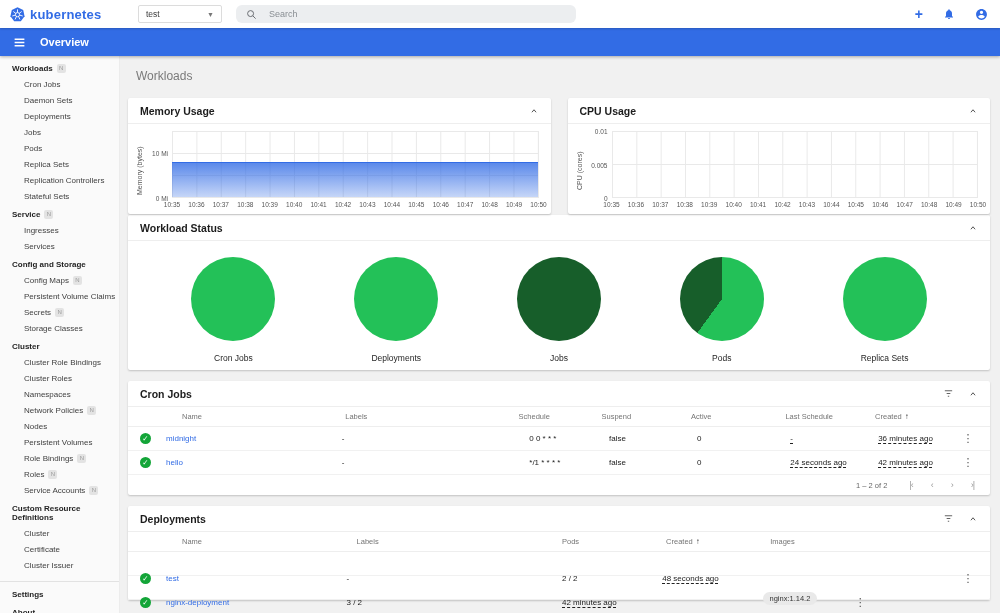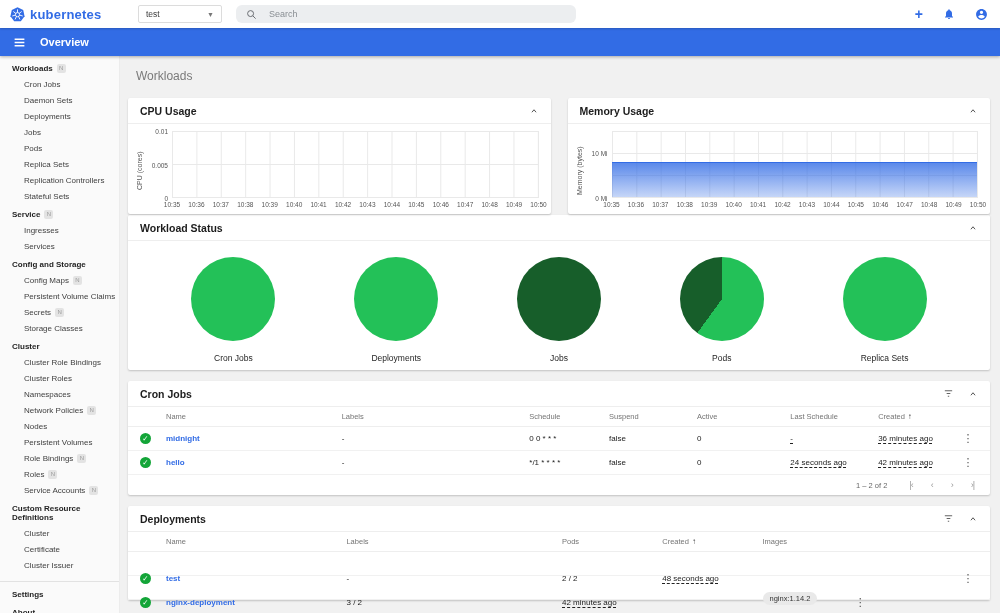--- a/index.html
+++ b/index.html
@@ -66,27 +66,27 @@
   
   .status-card { margin-top:1px; height:155px; display:flex; flex-direction:column; }
   .pies { flex:1; display:flex; padding:8px 24px 4px; }
   .pie-block { flex:1; display:flex; flex-direction:column; align-items:center; padding-top:8px; gap:12px; }
   .pie { width:84px; height:84px; border-radius:50%; }
   .pie-label { font-size:8.5px; color:#1f1f1f; }
 
   
   .table-card { margin-top:11px; }
   .status-card + .table-card { margin-top:11px; }
-  .t-colhead { display:grid; align-items:center; height:20px; padding:0 12px; border-bottom:1px solid #eee; font-size:7.5px; color:#757575; }
+  .t-colhead { display:grid; align-items:center; height:20px; padding:0 12px; border-bottom:1px solid #eee; font-size:7.5px; color:#757575;gap:16px; }
   .t-row { display:grid; align-items:center; height:24px; padding:0 12px; border-bottom:1px solid #f1f1f1; font-size:8px; color:#222; }
   .grid-cron { grid-template-columns:26px 2.2fr 2.35fr 1fr 1.1fr 1.17fr 1.1fr 1fr 20px; }
   .grid-dep  { grid-template-columns:26px 1.8fr 2.15fr 1fr 1fr 1.95fr 20px; }
   .sort-arrow { font-size:8px; color:#444; margin-left:3px; }
   .check { width:11px; height:11px; border-radius:50%; background:#13a538; color:#fff; font-size:7.5px; line-height:11px; text-align:center; font-weight:bold; }
-  .link { color:#326ce5; cursor:pointer;font-weight:bold; }
+  .link { color:#326ce5; cursor:pointer; }
   .u { text-decoration:underline; text-decoration-style:dashed; text-underline-offset:2px; text-decoration-thickness:.5px; cursor:default; }
   .chip { display:inline-block; background:#e9e9e9; border-radius:8px; padding:2px 7px; font-size:7.5px; color:#333;margin-top:40px; }
   .dots { color:#555; font-size:11px; text-align:center; cursor:pointer; line-height:1; }
   .pagination { display:flex; justify-content:flex-end; align-items:center; gap:22px; height:20px; padding:0 16px; font-size:7.5px; color:#666;text-align:right; }
   .pg-icons { display:flex; gap:18px; }
   .pg-btn { font-size:9px; color:#9a9a9a; cursor:pointer; letter-spacing:-1px; }
 </style>
 </head>
 <body>
 
@@ -254,64 +254,20 @@
       <div class="nav-header" data-interactable="true">
         <span data-interactable="false">About</span>
       </div>
     </nav>
 
   <div class="content" data-interactable="false">
     <div class="page-title" data-interactable="false">Workloads</div>
 
     <div class="charts-row" data-interactable="false">
 
-      <section class="card chart-card cpu" data-interactable="false">
-        <div class="card-header" data-interactable="false">
-          <span class="card-title" data-interactable="false">CPU Usage</span>
-          <span class="header-actions">
-            <span class="icon-btn" data-interactable="true">
-              <svg width="10" height="10" viewBox="0 0 24 24" data-interactable="false">
-                <path d="M7 15l5-6 5 6" fill="none" stroke="#555" stroke-width="2.4"></path>
-                </svg>
-            </span>
-          </span>
-        </div>
-        <div class="chart" data-interactable="false">
-          <div class="ylab" data-interactable="false">CPU (cores)</div>
-          <div class="plot-zone">
-            <div class="plot-row">
-              <div class="yticks" data-interactable="false">
-                  <span class="ytick" data-interactable="false" style="top: 0%;">0.01</span>
-                  <span class="ytick" data-interactable="false" style="top: 50%;">0.005</span>
-                  <span class="ytick" data-interactable="false" style="top: 100%;">0</span>
-                </div>
-              <div class="plot" data-interactable="false"></div>
-            </div>
-            <div class="xticks" data-interactable="false">
-                <span class="xtick" data-interactable="false" style="left: 0%;">10:35</span>
-                <span class="xtick" data-interactable="false" style="left: 6.66667%;">10:36</span>
-                <span class="xtick" data-interactable="false" style="left: 13.3333%;">10:37</span>
-                <span class="xtick" data-interactable="false" style="left: 20%;">10:38</span>
-                <span class="xtick" data-interactable="false" style="left: 26.6667%;">10:39</span>
-                <span class="xtick" data-interactable="false" style="left: 33.3333%;">10:40</span>
-                <span class="xtick" data-interactable="false" style="left: 40%;">10:41</span>
-                <span class="xtick" data-interactable="false" style="left: 46.6667%;">10:42</span>
-                <span class="xtick" data-interactable="false" style="left: 53.3333%;">10:43</span>
-                <span class="xtick" data-interactable="false" style="left: 60%;">10:44</span>
-                <span class="xtick" data-interactable="false" style="left: 66.6667%;">10:45</span>
-                <span class="xtick" data-interactable="false" style="left: 73.3333%;">10:46</span>
-                <span class="xtick" data-interactable="false" style="left: 80%;">10:47</span>
-                <span class="xtick" data-interactable="false" style="left: 86.6667%;">10:48</span>
-                <span class="xtick" data-interactable="false" style="left: 93.3333%;">10:49</span>
-                <span class="xtick" data-interactable="false" style="left: 100%;">10:50</span>
-              </div>
-          </div>
-        </div>
-      </section>
-
       <section class="card chart-card mem" data-interactable="false">
         <div class="card-header" data-interactable="false">
           <span class="card-title" data-interactable="false">Memory Usage</span>
           <span class="header-actions">
             <span class="icon-btn" data-interactable="true">
               <svg width="10" height="10" viewBox="0 0 24 24" data-interactable="false">
                 <path d="M7 15l5-6 5 6" fill="none" stroke="#555" stroke-width="2.4"></path>
                 </svg>
             </span>
           </span>
@@ -342,20 +298,64 @@
                 <span class="xtick" data-interactable="false" style="left: 66.6667%;">10:45</span>
                 <span class="xtick" data-interactable="false" style="left: 73.3333%;">10:46</span>
                 <span class="xtick" data-interactable="false" style="left: 80%;">10:47</span>
                 <span class="xtick" data-interactable="false" style="left: 86.6667%;">10:48</span>
                 <span class="xtick" data-interactable="false" style="left: 93.3333%;">10:49</span>
                 <span class="xtick" data-interactable="false" style="left: 100%;">10:50</span>
               </div>
           </div>
         </div>
       </section>
+
+      <section class="card chart-card cpu" data-interactable="false">
+        <div class="card-header" data-interactable="false">
+          <span class="card-title" data-interactable="false">CPU Usage</span>
+          <span class="header-actions">
+            <span class="icon-btn" data-interactable="true">
+              <svg width="10" height="10" viewBox="0 0 24 24" data-interactable="false">
+                <path d="M7 15l5-6 5 6" fill="none" stroke="#555" stroke-width="2.4"></path>
+                </svg>
+            </span>
+          </span>
+        </div>
+        <div class="chart" data-interactable="false">
+          <div class="ylab" data-interactable="false">CPU (cores)</div>
+          <div class="plot-zone">
+            <div class="plot-row">
+              <div class="yticks" data-interactable="false">
+                  <span class="ytick" data-interactable="false" style="top: 0%;">0.01</span>
+                  <span class="ytick" data-interactable="false" style="top: 50%;">0.005</span>
+                  <span class="ytick" data-interactable="false" style="top: 100%;">0</span>
+                </div>
+              <div class="plot" data-interactable="false"></div>
+            </div>
+            <div class="xticks" data-interactable="false">
+                <span class="xtick" data-interactable="false" style="left: 0%;">10:35</span>
+                <span class="xtick" data-interactable="false" style="left: 6.66667%;">10:36</span>
+                <span class="xtick" data-interactable="false" style="left: 13.3333%;">10:37</span>
+                <span class="xtick" data-interactable="false" style="left: 20%;">10:38</span>
+                <span class="xtick" data-interactable="false" style="left: 26.6667%;">10:39</span>
+                <span class="xtick" data-interactable="false" style="left: 33.3333%;">10:40</span>
+                <span class="xtick" data-interactable="false" style="left: 40%;">10:41</span>
+                <span class="xtick" data-interactable="false" style="left: 46.6667%;">10:42</span>
+                <span class="xtick" data-interactable="false" style="left: 53.3333%;">10:43</span>
+                <span class="xtick" data-interactable="false" style="left: 60%;">10:44</span>
+                <span class="xtick" data-interactable="false" style="left: 66.6667%;">10:45</span>
+                <span class="xtick" data-interactable="false" style="left: 73.3333%;">10:46</span>
+                <span class="xtick" data-interactable="false" style="left: 80%;">10:47</span>
+                <span class="xtick" data-interactable="false" style="left: 86.6667%;">10:48</span>
+                <span class="xtick" data-interactable="false" style="left: 93.3333%;">10:49</span>
+                <span class="xtick" data-interactable="false" style="left: 100%;">10:50</span>
+              </div>
+          </div>
+        </div>
+      </section>
     </div>
 
     <section class="card status-card" data-interactable="false">
       <div class="card-header" data-interactable="false">
         <span class="card-title" data-interactable="false">Workload Status</span>
         <span class="header-actions">
           <span class="icon-btn" data-interactable="true">
             <svg width="10" height="10" viewBox="0 0 24 24" data-interactable="false">
               <path d="M7 15l5-6 5 6" fill="none" stroke="#555" stroke-width="2.4"></path>
               </svg>

